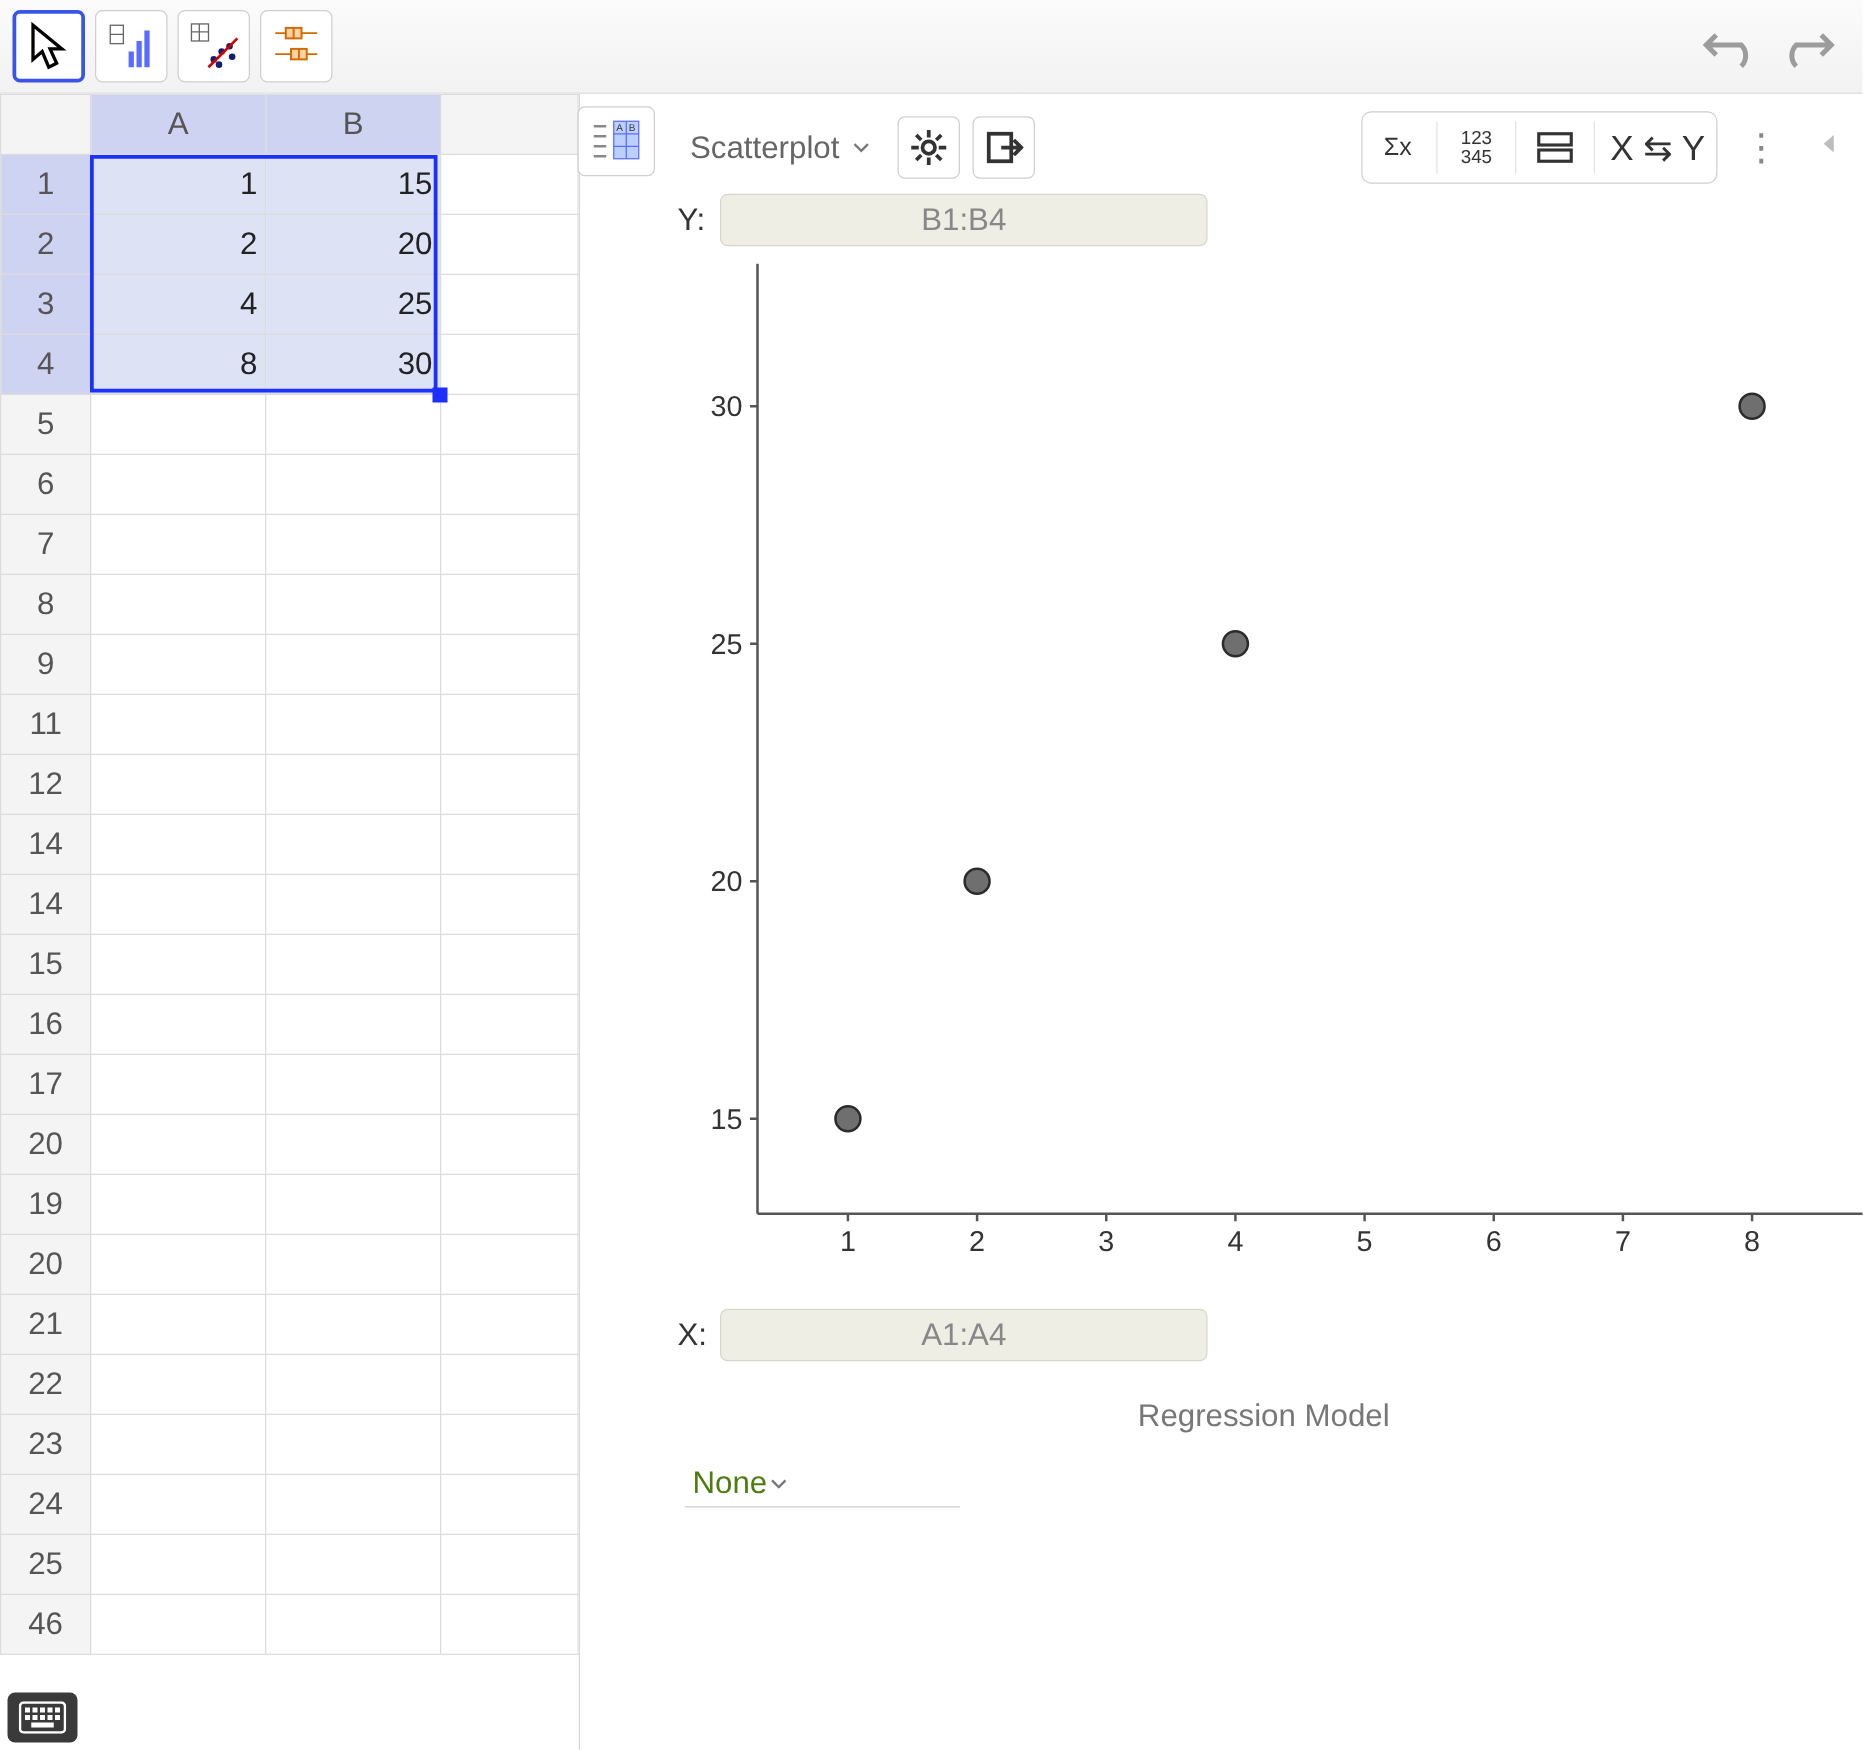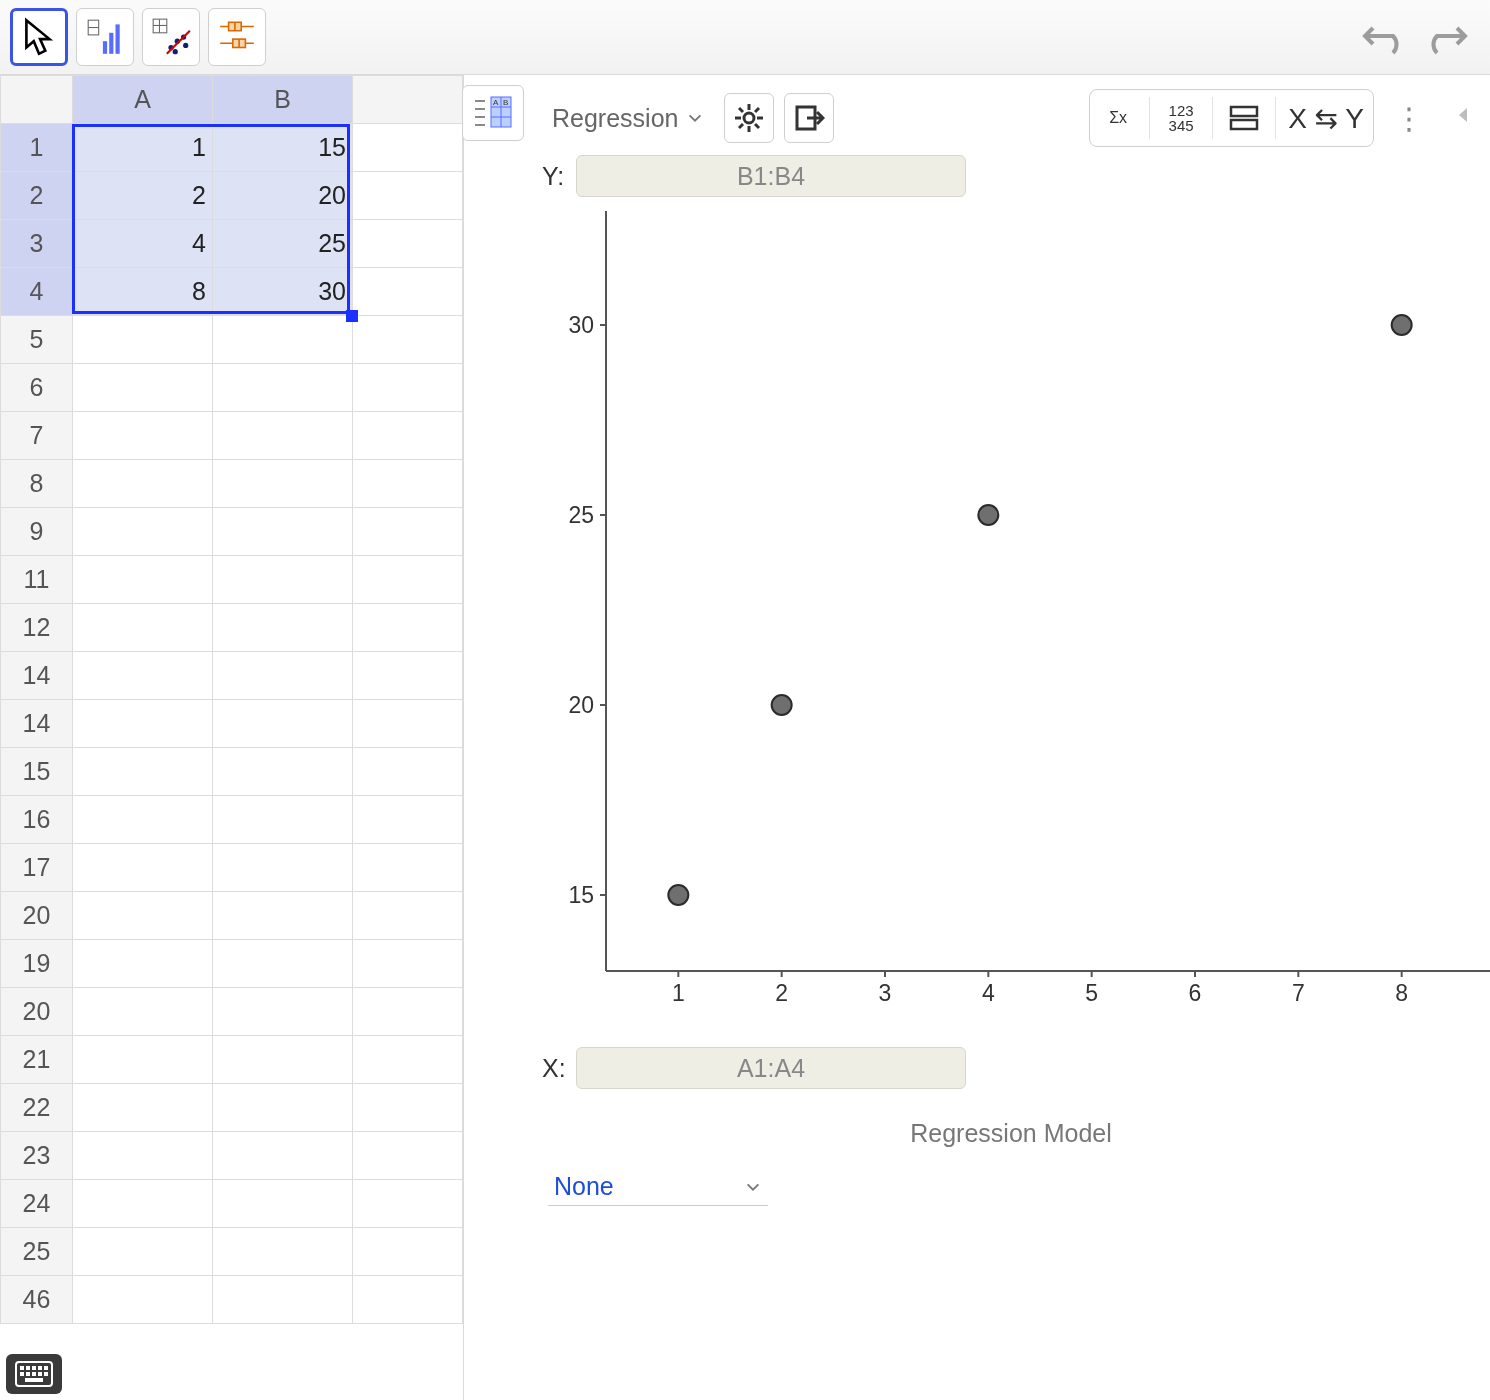--- a/index.html
+++ b/index.html
@@ -122,22 +122,22 @@
   }
 
   .chart-wrap{
     position:relative; margin:4px 0 6px 4px;
     height:840px;
   }
   .chart-svg{position:absolute; left:0; top:0;}
 
   .reg-title{font-size:25px;color:#777;margin:30px 0 20px 6px;text-align:center;}
   .reg-select{
-    display:flex;align-items:center;justify-content:space-between;
-    width:220px;font-size:25px;color:#1d4ed8;padding:4px 6px;
+    display:flex;align-items:center;justify-content:flex-start;
+    width:220px;font-size:25px;color:#4d7c0f;padding:4px 6px;
     border-bottom:1px solid #ccc;margin-left:6px;cursor:pointer;
   }
   .small-view-btn{
     position:absolute; top:10px; left:-2px;
     width:62px; height:56px; border:1px solid #cfcfcf; border-radius:6px;
     background:#fff; display:flex; align-items:center; justify-content:center; cursor:pointer;
   }
   .panel-inner{margin-left:70px;}
 </style>
 </head>
@@ -404,21 +404,21 @@
           <line x1="20" y1="24" x2="40" y2="24" stroke="#5a6bff"></line>
         <text x="22" y="12" font-size="8" fill="#333">A</text>
           <text x="32" y="12" font-size="8" fill="#333">B</text>
       </svg>
     </div>
 
     <div class="panel-inner">
 
       <div class="panel-top">
         <div class="plot-select">
-          <span>Regression</span>
+          <span>Scatterplot</span>
           <svg viewBox="0 0 20 20">
               <path d="M4 7 L10 13 L16 7" fill="none" stroke="#777" stroke-width="2"></path>
             </svg>
         </div>
         <div class="icon-btn">
           <svg width="32" height="32" viewBox="0 0 32 32">
               <circle cx="16" cy="16" r="5" fill="none" stroke="#333" stroke-width="3"></circle>
               <g stroke="#333" stroke-width="3">
                 <line x1="16" y1="2" x2="16" y2="8"></line>
                 <line x1="16" y1="24" x2="16" y2="30"></line>
@@ -432,21 +432,21 @@
             </svg>
         </div>
         <div class="icon-btn">
           <svg width="32" height="32" viewBox="0 0 32 32">
               <rect x="4" y="5" width="18" height="22" fill="none" stroke="#333" stroke-width="3"></rect>
               <path d="M14 16 H30 M24 10 L30 16 L24 22" fill="none" stroke="#333" stroke-width="3"></path>
             </svg>
         </div>
 
         <div class="tool-group">
-          <div class="icon-btn" style="font-size:16px;">
+          <div class="icon-btn" style="font-size:20px;">
             <span>Σx</span>
           </div>
           <div class="sep"></div>
           <div class="icon-btn" style="font-size:15px;line-height:1;">
             <span>123<br>345</span>
           </div>
           <div class="sep"></div>
           <div class="icon-btn">
             <svg width="30" height="28" viewBox="0 0 30 28">
                 <rect x="2" y="3" width="26" height="9" fill="none" stroke="#333" stroke-width="2.5"></rect>

